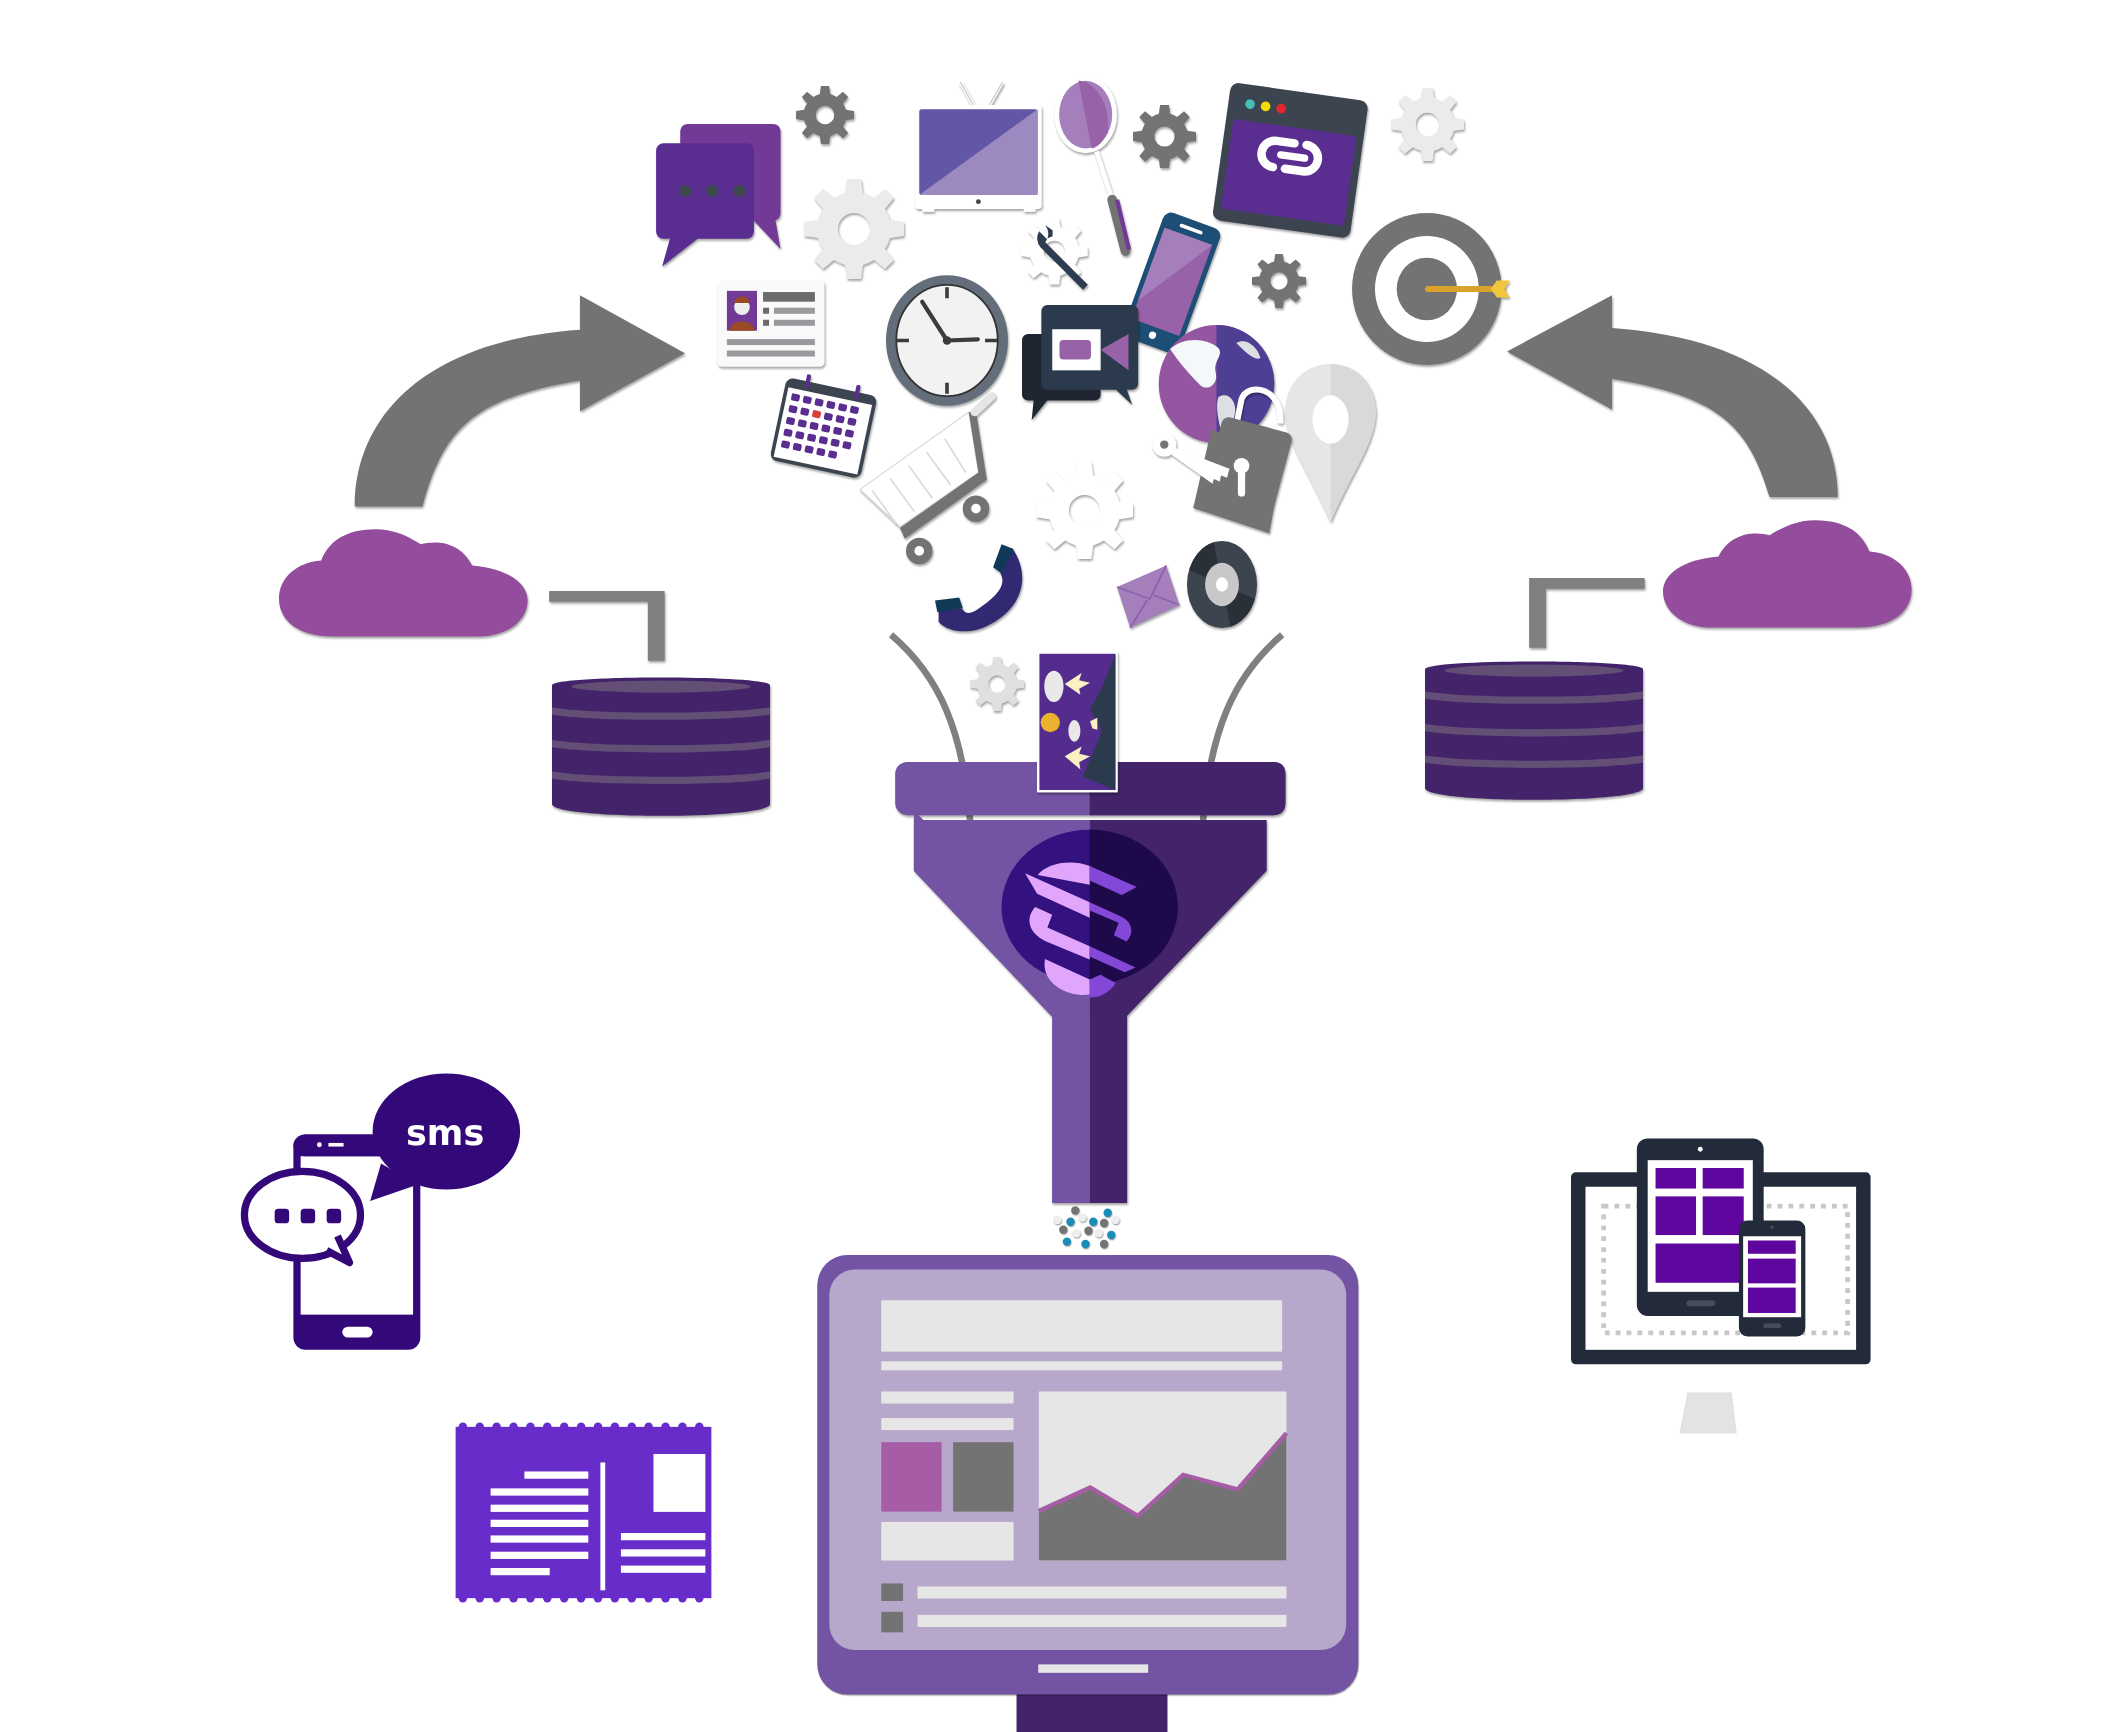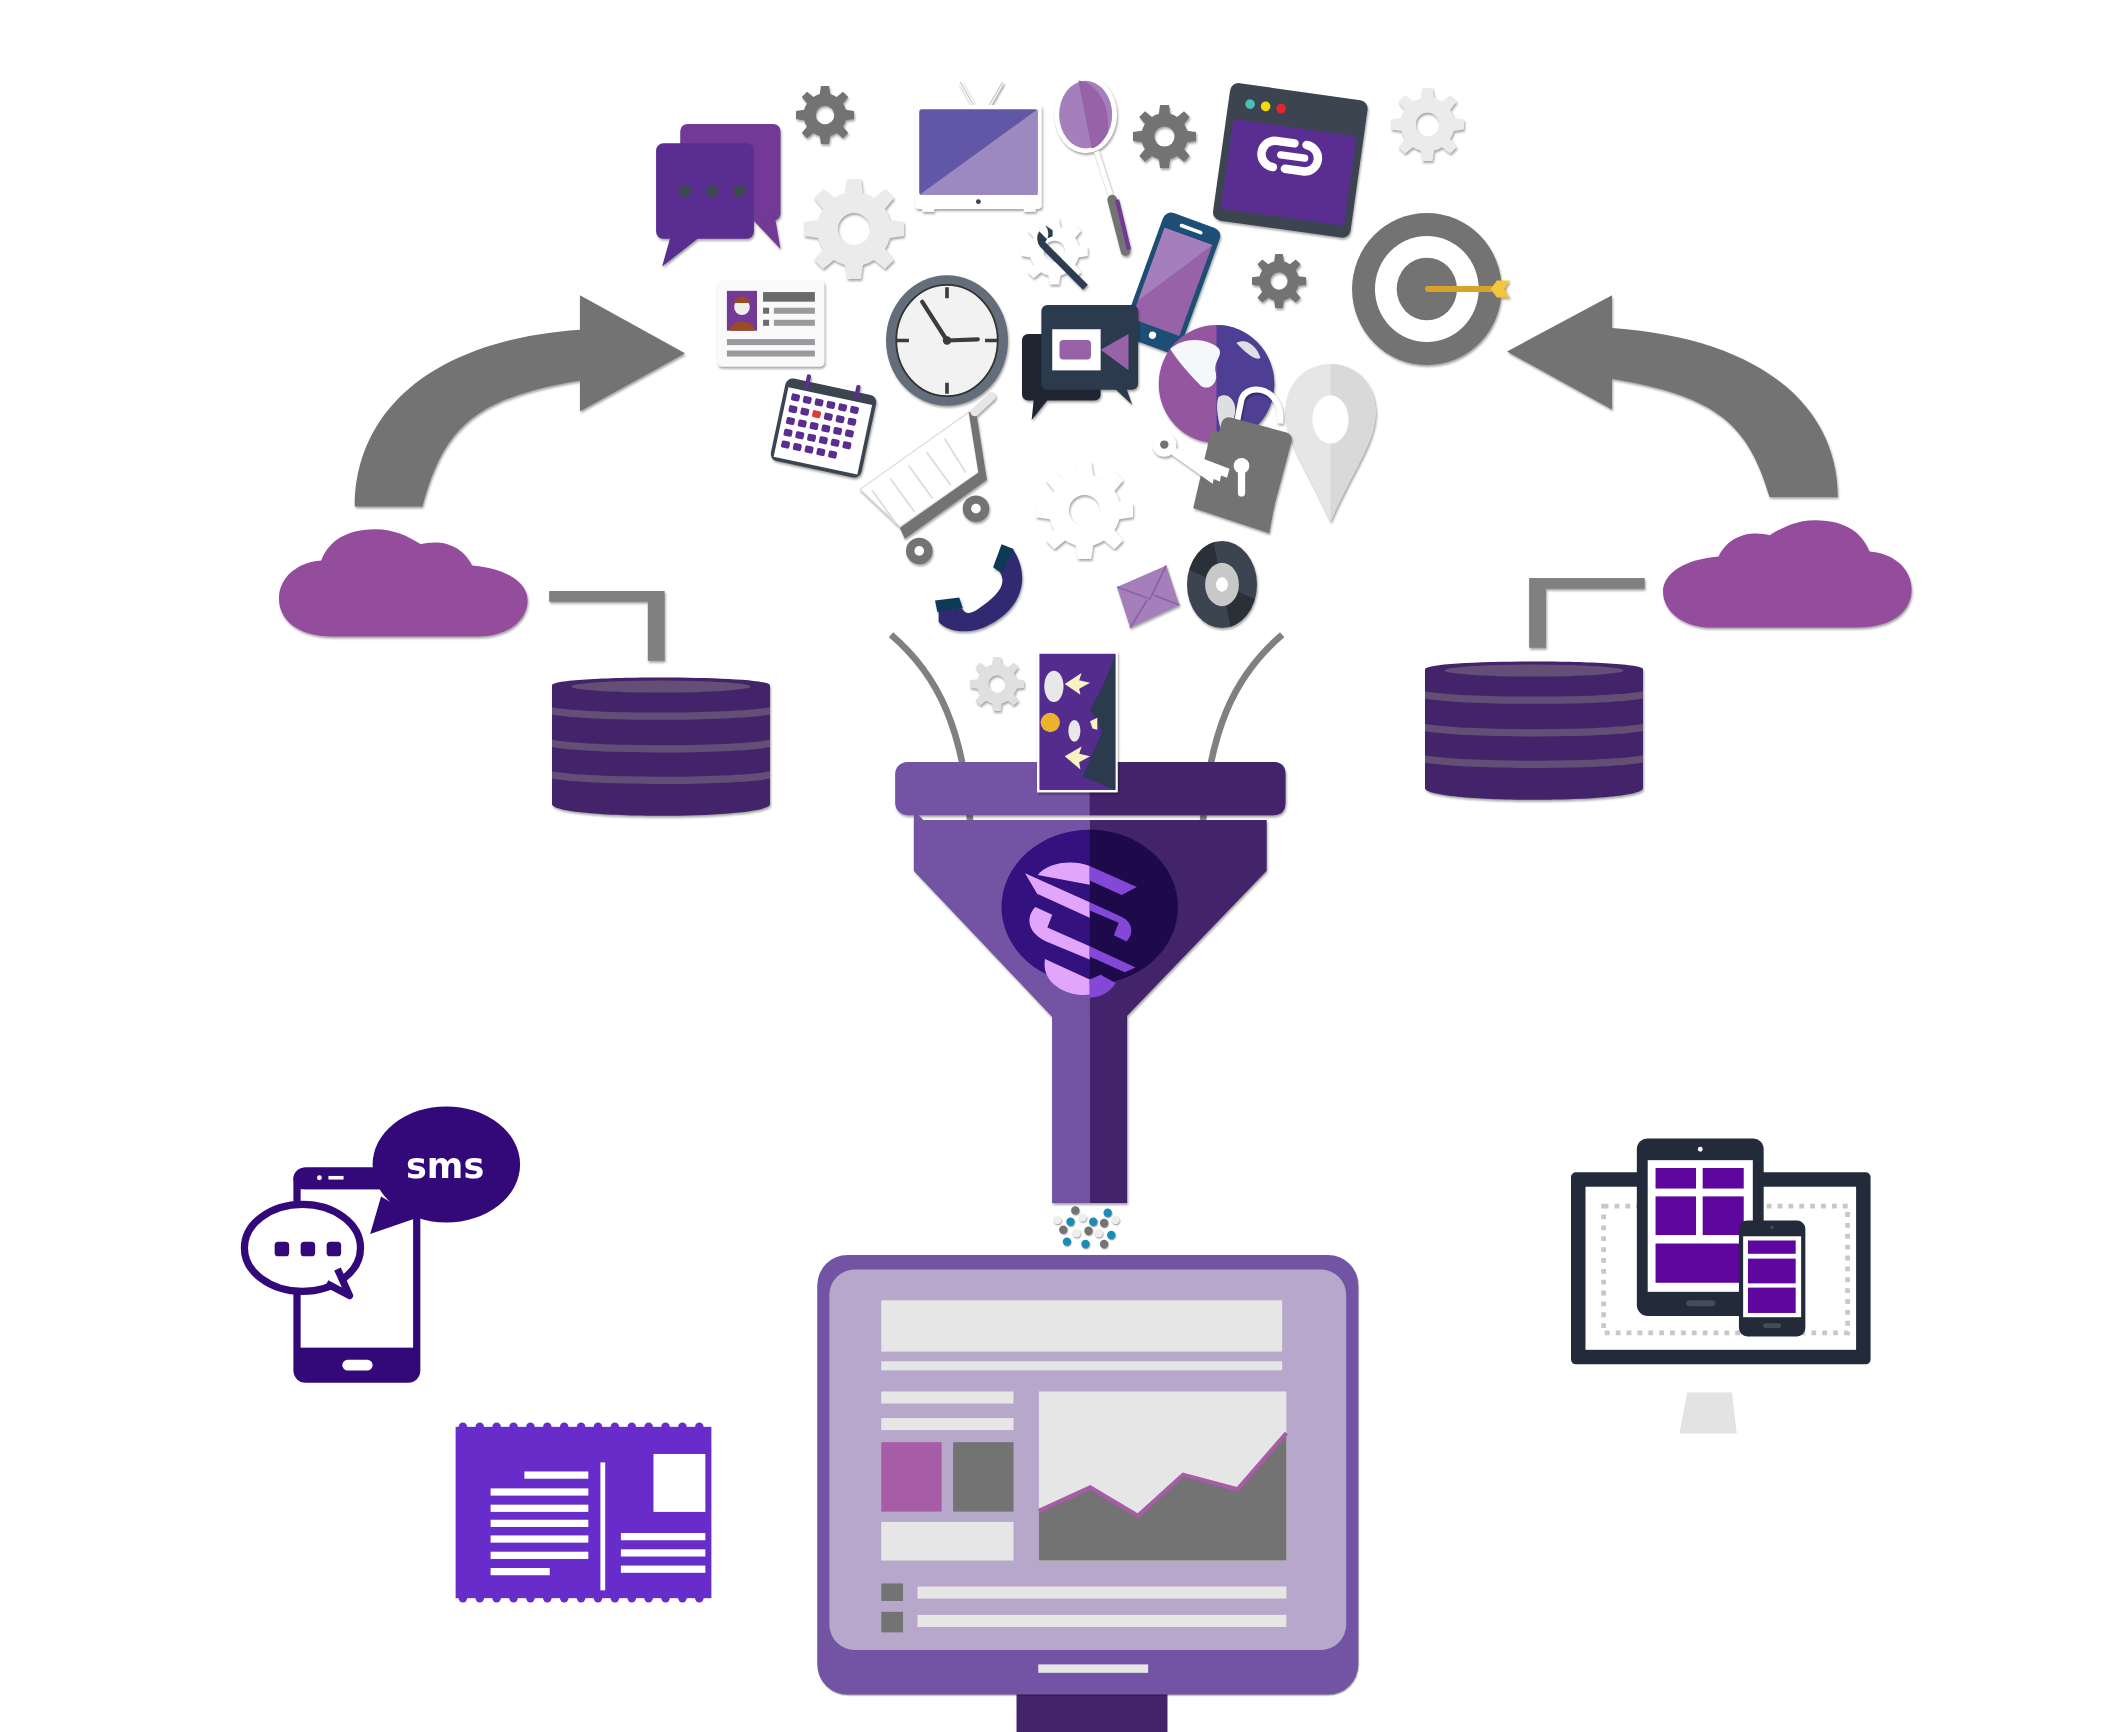--- a/index.html
+++ b/index.html
@@ -149,21 +149,21 @@
       <path d="M367,424 L452,385 L531,432 L606,364 L696,388 L777,295 L777,506 L367,506 Z" fill="#737373"></path>
       <path d="M367,424 L452,385 L531,432 L606,364 L696,388 L777,295" stroke="#A65DA5" stroke-width="7" fill="none"></path>
     </g>
     <rect x="106" y="544" width="36" height="29" fill="#737373"></rect>
     <rect x="166" y="549" width="611" height="20" fill="#E6E6E6"></rect>
     <rect x="106" y="591" width="36" height="34" fill="#737373"></rect>
     <rect x="166" y="596" width="611" height="20" fill="#E6E6E6"></rect>
   </svg>
 </div>
 
-<div class="abs" style="left:242px;top:1107px;">
+<div class="abs" style="left:242px;top:1074px;">
   <svg width="266" height="260" viewBox="0 0 440 430">
 
     <rect x="85" y="100" width="210" height="356" rx="20" fill="#33097A"></rect>
     <rect x="97" y="136" width="186" height="262" fill="#ffffff"></rect>
     <rect x="85" y="100" width="210" height="36" rx="20" fill="#33097A"></rect>
     <circle cx="128" cy="117" r="4" fill="#ffffff"></circle>
     <rect x="143" y="114" width="25" height="6" fill="#ffffff"></rect>
     <rect x="166" y="418" width="50" height="18" rx="9" fill="#ffffff"></rect>
 
     <ellipse cx="338" cy="95" rx="122" ry="96" fill="#33097A"></ellipse>

